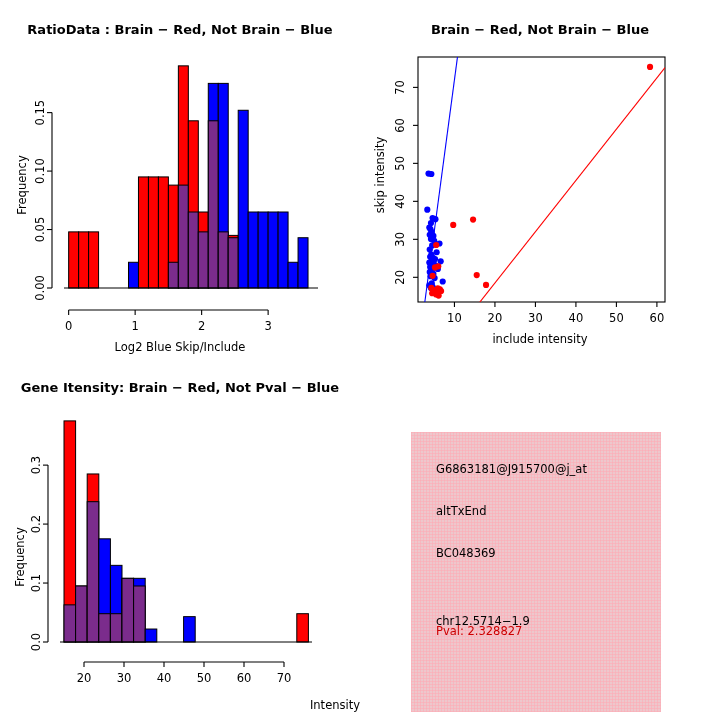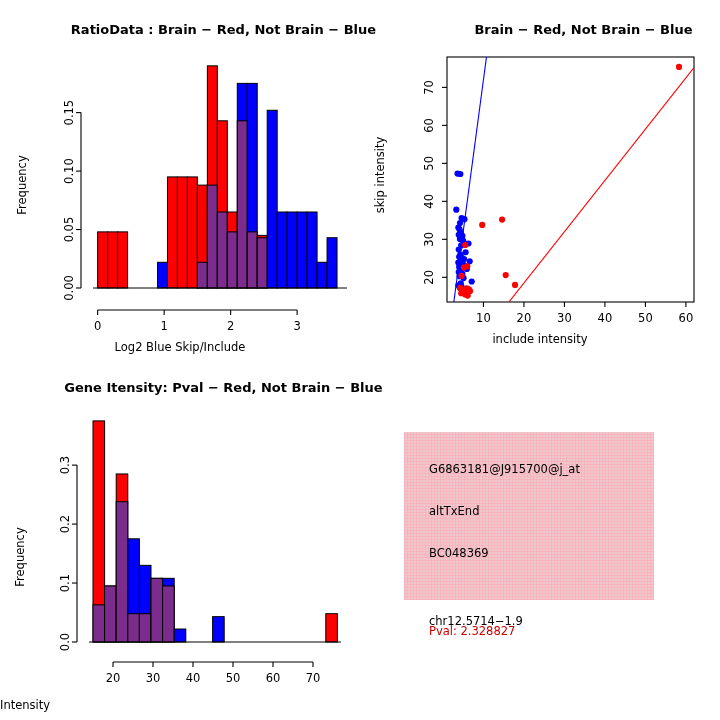--- a/index.html
+++ b/index.html
@@ -19,21 +19,20 @@
   #panel-root {
     position: absolute;
     left: 0; top: 0;
     width: 720px;
     height: 720px;
   }
   .quadrant {
     position: absolute;
     width: 360px;
     height: 360px;
-    padding-left: 29px;
   }
   #quad-tl { left: 0;   top: 0;   }
   #quad-tr { left: 360px; top: 0; }
   #quad-bl { left: 0;   top: 360px; }
   #quad-br { left: 360px; top: 360px; }
 
   .plot-title {
     position: absolute;
     width: 100%;
     text-align: center;
@@ -50,24 +49,24 @@
   }
   .rot90 {
     transform: rotate(-90deg);
     transform-origin: 50% 50%;
   }
   svg { display: block; }
 
   
   #annot-box {
     position: absolute;
-    left: 44px;
+    left: 51px;
     top: 72px;
     width: 250px;
-    height: 168px;
+    height: 280px;
     background-color: #edc7cc;
     background-image:
       repeating-linear-gradient(0deg,
         rgba(255,170,180,0.55) 0px, rgba(255,170,180,0.55) 1px,
         rgba(237,199,204,0) 1px, rgba(237,199,204,0) 3px),
       repeating-linear-gradient(90deg,
         rgba(255,170,180,0.55) 0px, rgba(255,170,180,0.55) 1px,
         rgba(237,199,204,0) 1px, rgba(237,199,204,0) 3px);
   }
   .annot-line {
@@ -246,21 +245,21 @@
         <line x1="58" y1="125.37209302325581" x2="53" y2="125.37209302325581" stroke="#000" stroke-width="1.1"></line>
         <text x="44" y="125.37209302325581" font-family="&quot;DejaVu Sans&quot;, sans-serif" font-size="11.5" fill="#000000" text-anchor="middle" transform="rotate(-90,44,125.37209302325581)">60</text>
         <line x1="58" y1="87.3875968992248" x2="53" y2="87.3875968992248" stroke="#000" stroke-width="1.1"></line>
         <text x="44" y="87.3875968992248" font-family="&quot;DejaVu Sans&quot;, sans-serif" font-size="11.5" fill="#000000" text-anchor="middle" transform="rotate(-90,44,87.3875968992248)">70</text>
       </svg>
     <div class="axis-label" id="tr-xlabel" style="left:0;top:332px;width:360px;text-align:center;">include intensity</div>
     <div class="axis-label rot90" id="tr-ylabel" style="left:-30px;top:168px;width:100px;text-align:center;">skip intensity</div>
   </div>
 
   <div class="quadrant" id="quad-bl">
-    <div class="plot-title" style="top:20px;">Gene Itensity: Pval − Red, Not Brain − Blue</div>
+    <div class="plot-title" style="top:20px;">Gene Itensity: Brain − Red, Not Pval − Blue</div>
     <svg id="svg-bl" width="360" height="360">
         <g>
           <rect x="64" y="60.89610389610391" width="11.599999999999994" height="221.1038961038961" fill="#FF0000" stroke="#000" stroke-width="1"></rect>
           <rect x="64" y="244.85454545454544" width="11.599999999999994" height="37.145454545454555" fill="#7B2C8C" stroke="#000" stroke-width="1"></rect>
           <rect x="75.6" y="225.98701298701297" width="11.599999999999994" height="56.012987012987026" fill="#FF0000" stroke="#000" stroke-width="1"></rect>
           <rect x="75.6" y="225.98701298701297" width="11.599999999999994" height="56.012987012987026" fill="#7B2C8C" stroke="#000" stroke-width="1"></rect>
           <rect x="87.2" y="113.96103896103898" width="11.599999999999994" height="168.03896103896102" fill="#FF0000" stroke="#000" stroke-width="1"></rect>
           <rect x="87.2" y="141.6727272727273" width="11.599999999999994" height="140.3272727272727" fill="#7B2C8C" stroke="#000" stroke-width="1"></rect>
           <rect x="98.8" y="178.8181818181818" width="11.599999999999994" height="103.18181818181819" fill="#0000FF" stroke="#000" stroke-width="1"></rect>
           <rect x="98.8" y="253.6987012987013" width="11.599999999999994" height="28.30129870129869" fill="#7B2C8C" stroke="#000" stroke-width="1"></rect>
@@ -291,21 +290,21 @@
         <text x="124" y="322" font-family="&quot;DejaVu Sans&quot;, sans-serif" font-size="11.5" fill="#000000" text-anchor="middle">30</text>
         <text x="164" y="322" font-family="&quot;DejaVu Sans&quot;, sans-serif" font-size="11.5" fill="#000000" text-anchor="middle">40</text>
         <text x="204" y="322" font-family="&quot;DejaVu Sans&quot;, sans-serif" font-size="11.5" fill="#000000" text-anchor="middle">50</text>
         <text x="244" y="322" font-family="&quot;DejaVu Sans&quot;, sans-serif" font-size="11.5" fill="#000000" text-anchor="middle">60</text>
         <text x="284" y="322" font-family="&quot;DejaVu Sans&quot;, sans-serif" font-size="11.5" fill="#000000" text-anchor="middle">70</text>
         <text x="40" y="282" font-family="&quot;DejaVu Sans&quot;, sans-serif" font-size="11.5" fill="#000000" text-anchor="middle" transform="rotate(-90,40,282)">0.0</text>
         <text x="40" y="223.03896103896102" font-family="&quot;DejaVu Sans&quot;, sans-serif" font-size="11.5" fill="#000000" text-anchor="middle" transform="rotate(-90,40,223.03896103896102)">0.1</text>
         <text x="40" y="164.07792207792207" font-family="&quot;DejaVu Sans&quot;, sans-serif" font-size="11.5" fill="#000000" text-anchor="middle" transform="rotate(-90,40,164.07792207792207)">0.2</text>
         <text x="40" y="105.11688311688314" font-family="&quot;DejaVu Sans&quot;, sans-serif" font-size="11.5" fill="#000000" text-anchor="middle" transform="rotate(-90,40,105.11688311688314)">0.3</text>
       </svg>
-    <div class="axis-label" id="bl-xlabel" style="left:0;top:338px;width:360px;text-align:left;">Intensity</div>
+    <div class="axis-label" id="bl-xlabel" style="left:0;top:338px;width:360px;text-align:right;">Intensity</div>
     <div class="axis-label rot90" id="bl-ylabel" style="left:-30px;top:190px;width:100px;text-align:center;">Frequency</div>
   </div>
 
   <div class="quadrant" id="quad-br">
     <div id="annot-box">
       <div class="annot-line" id="annot-line-0">G6863181@J915700@j_at</div>
       <div class="annot-line" id="annot-line-1">altTxEnd</div>
       <div class="annot-line" id="annot-line-2">BC048369</div>
       <div class="annot-line" id="annot-line-3">chr12.5714−1.9</div>
       <div class="annot-line" id="annot-line-4">Pval: 2.328827</div>

